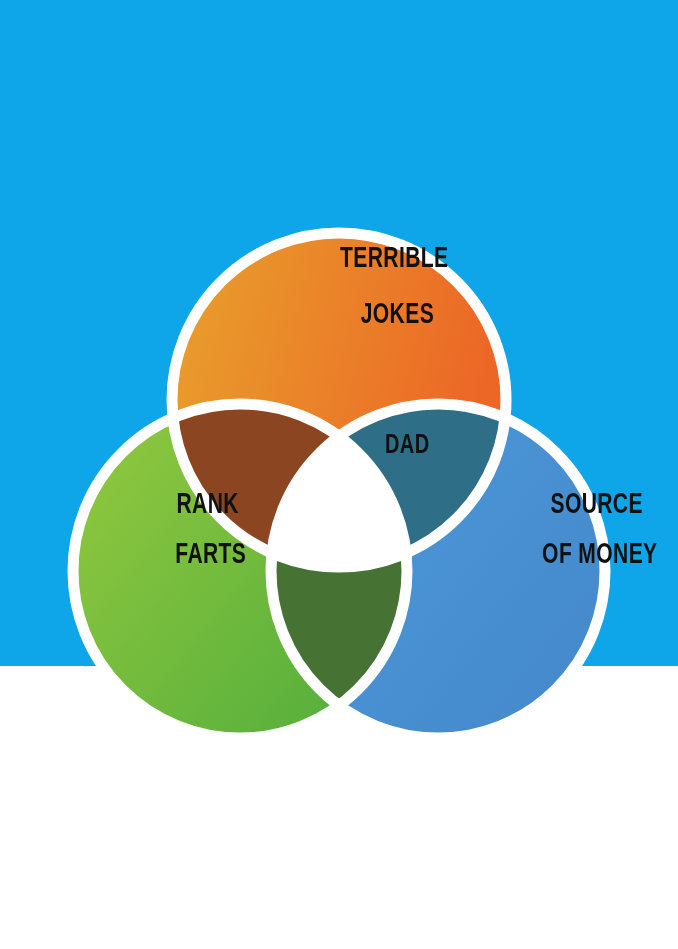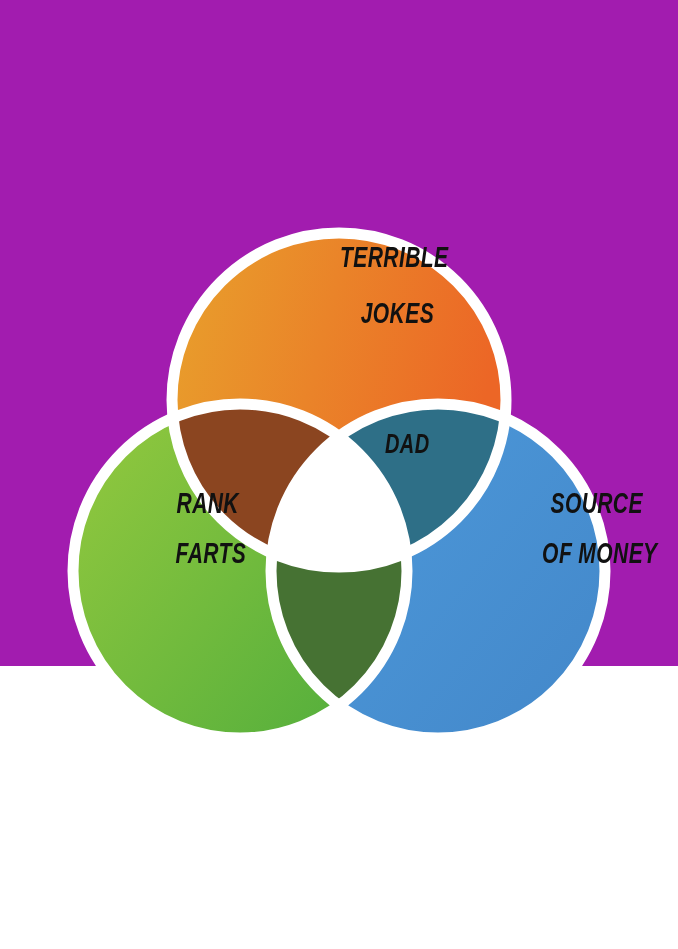--- a/index.html
+++ b/index.html
@@ -10,22 +10,21 @@
     width: 678px;
     height: 949px;
     background: #ffffff;
     font-family: "Liberation Sans", sans-serif;
     overflow: hidden;
   }
   #venn-stage {
     position: relative;
     width: 678px;
     height: 666px;
-    background: #a21caf;
-    font-style: italic;
+    background: #0ea5e9;
   }
   #venn-svg {
     position: absolute;
     left: 0;
     top: 0;
     display: block;
   }
   .venn-label {
     font-family: "Liberation Sans Narrow", "Liberation Sans", sans-serif;
     font-weight: 700;

